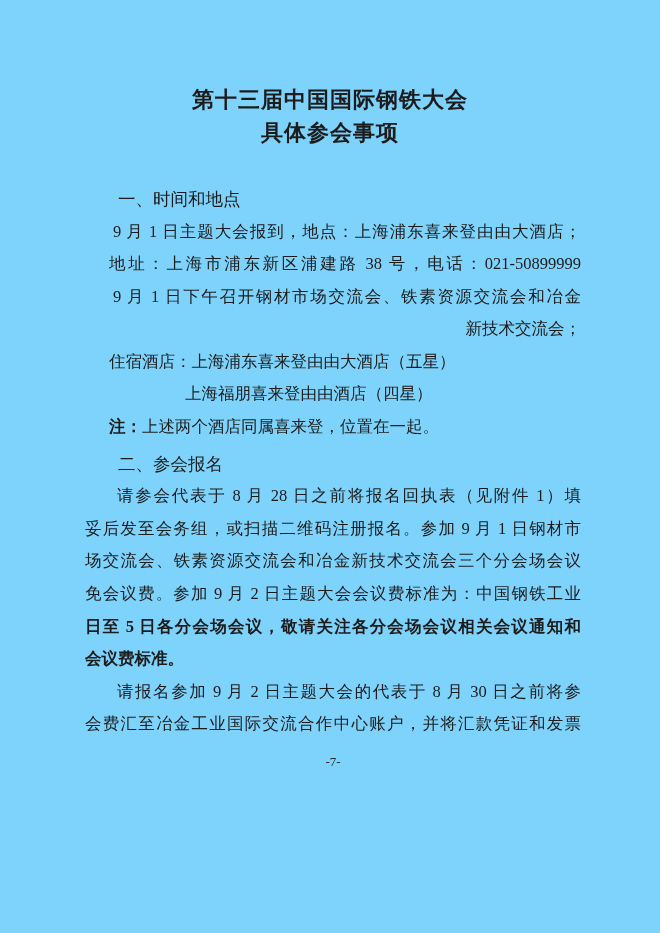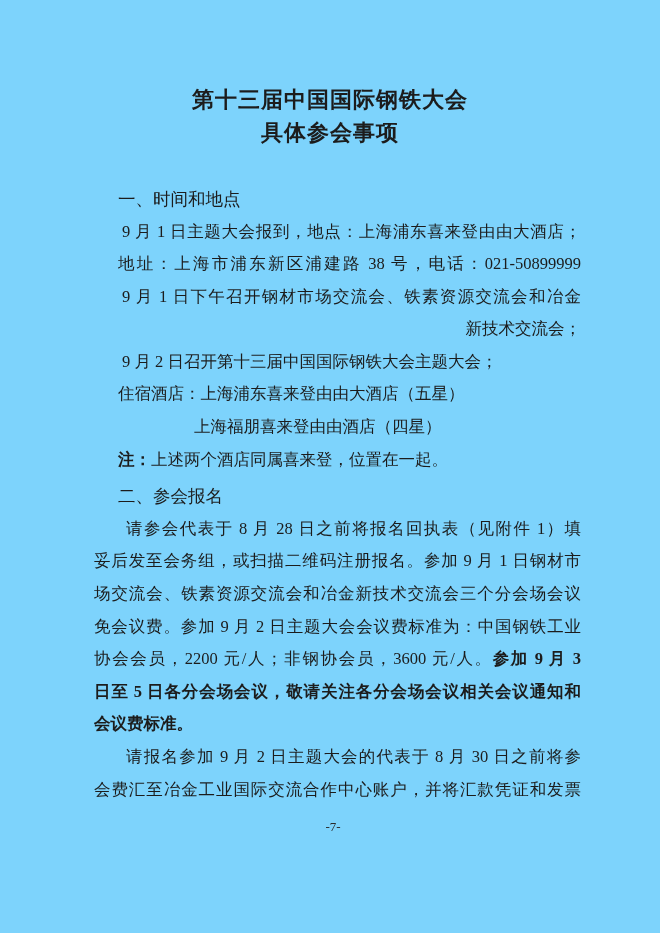--- a/index.html
+++ b/index.html
@@ -42,21 +42,20 @@
   .heading-2 {
     margin-top: 4px;
     text-indent: 33px;
   }
   .line {
     font-size: 16.5px;
     line-height: 32.6px;
     height: 32.6px;
     white-space: normal;
     overflow: hidden;
-    margin-left: 9px;
   }
   .line.just {
     text-align: justify;
     text-align-last: justify;
   }
   .line .b {
     font-weight: 700;
   }
   .page-number {
     margin-top: 13px;
@@ -78,34 +77,32 @@
 
   <div class="content">
 
     <div class="section-heading heading-1">一、时间和地点</div>
 
     <div>
         <div class="line just" style="text-indent: 28px;"><span>9 月 1 日主题大会报到，地点：上海浦东喜来登由由大酒店；</span></div>
         <div class="line just" style="text-indent: 24px;"><span>地址：上海市浦东新区浦建路 38 号，电话：021-50899999</span></div>
         <div class="line just" style="text-indent: 28px;"><span>9 月 1 日下午召开钢材市场交流会、铁素资源交流会和冶金</span></div>
         <div class="line" style="text-indent: 0px; text-align: right;"><span>新技术交流会；</span></div>
-        <div class="line" style="text-indent: 28px;"><span>9 月 2 日召开第十三届中国国际钢铁大会主题大会；</span></div>
         <div class="line" style="text-indent: 24px;"><span>住宿酒店：上海浦东喜来登由由大酒店（五星）</span></div>
         <div class="line" style="text-indent: 100px;"><span>上海福朋喜来登由由酒店（四星）</span></div>
         <div class="line" style="text-indent: 24px;"><span class="b">注：</span><span>上述两个酒店同属喜来登，位置在一起。</span></div>
       </div>
 
     <div class="section-heading heading-2">二、参会报名</div>
 
     <div>
         <div class="line just" style="text-indent: 32px;"><span>请参会代表于 8 月 28 日之前将报名回执表（见附件 1）填</span></div>
         <div class="line just" style="text-indent: 0px;"><span>妥后发至会务组，或扫描二维码注册报名。参加 9 月 1 日钢材市</span></div>
         <div class="line just" style="text-indent: 0px;"><span>场交流会、铁素资源交流会和冶金新技术交流会三个分会场会议</span></div>
         <div class="line just" style="text-indent: 0px;"><span>免会议费。参加 9 月 2 日主题大会会议费标准为：中国钢铁工业</span></div>
-        <div class="line just" style="text-indent: 0px;"><span>协会会员，2200 元/人；非钢协会员，3600 元/人。</span><span class="b">参加 9 月 3</span></div>
         <div class="line just" style="text-indent: 0px;"><span class="b">日至 5 日各分会场会议，敬请关注各分会场会议相关会议通知和</span></div>
         <div class="line" style="text-indent: 0px;"><span class="b">会议费标准。</span></div>
         <div class="line just" style="text-indent: 32px;"><span>请报名参加 9 月 2 日主题大会的代表于 8 月 30 日之前将参</span></div>
         <div class="line just" style="text-indent: 0px;"><span>会费汇至冶金工业国际交流合作中心账户，并将汇款凭证和发票</span></div>
       </div>
 
     <div class="page-number">-7-</div>
 
   </div>
 

